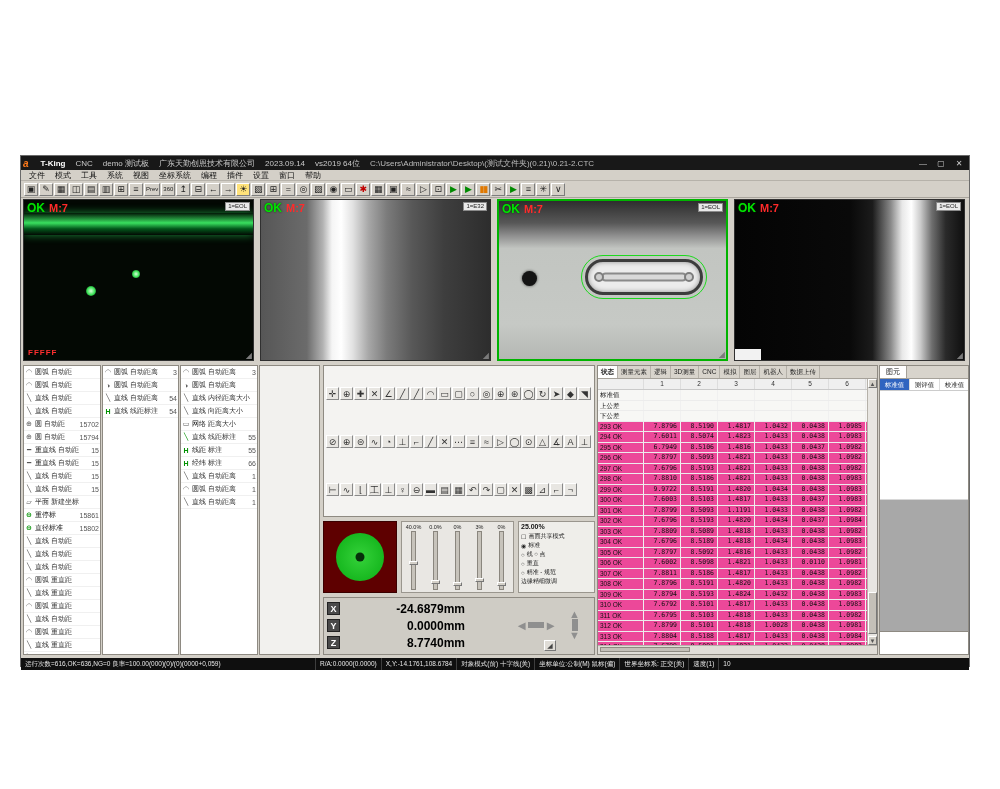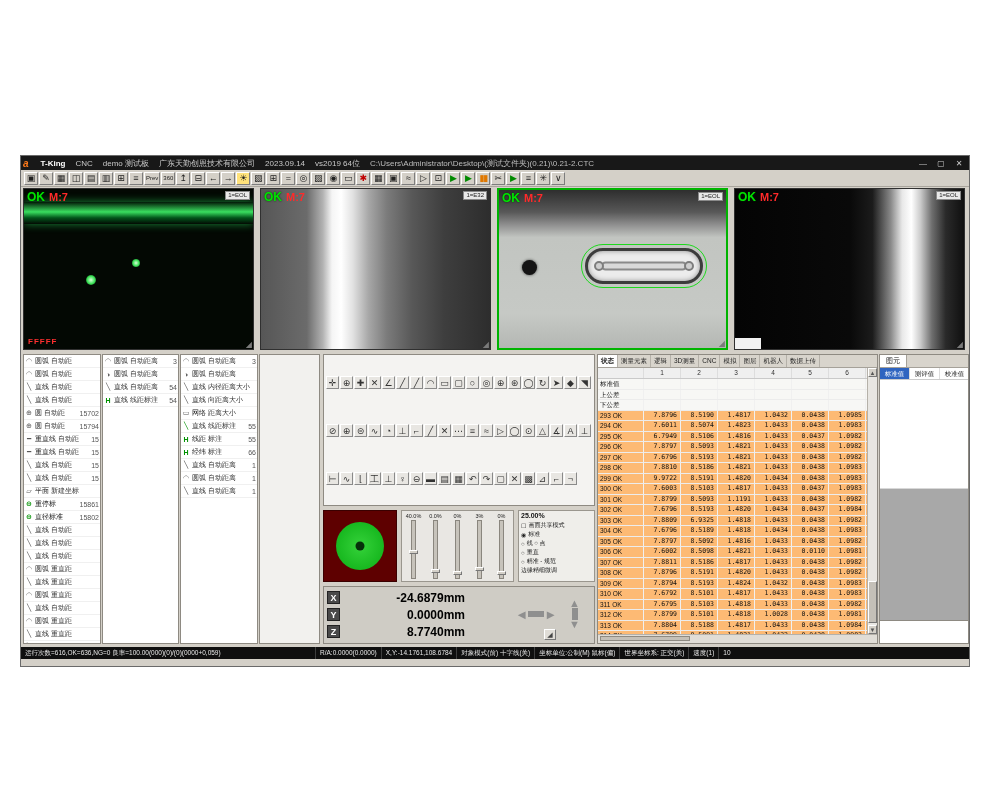--- a/index.html
+++ b/index.html
@@ -122,21 +122,21 @@
        font-size:12px;font-weight:bold;color:#000;}
   .dro-arrows{position:absolute;right:14px;top:12px;display:flex;align-items:center;gap:12px;color:#8f8f8f;}
   .h-arrow{display:flex;align-items:center;font-size:13px;}
   .h-arrow i{display:block;width:16px;height:6px;background:#8f8f8f;}
   .v-arrow{display:flex;flex-direction:column;align-items:center;font-size:11px;line-height:9px;}
   .v-arrow i{display:block;width:6px;height:12px;background:#8f8f8f;}
   .mini-btn{position:absolute;right:38px;bottom:3px;width:12px;height:11px;background:#e0ddd7;
        border:1px solid;border-color:#fff #777 #777 #fff;font-size:7px;line-height:10px;text-align:center;color:#444;box-sizing:border-box;}
 
   
-  .tablepanel{position:absolute;left:576px;top:2px;width:281px;bottom:3px;background:#fdba74;
+  .tablepanel{position:absolute;left:576px;top:2px;width:281px;bottom:3px;background:#ec4899;
        border:1px solid #8e8a82;box-sizing:border-box;display:flex;flex-direction:column;overflow:hidden;}
   .ttabs{height:12px;background:#d8d4cc;display:flex;border-bottom:1px solid #a5a199;flex:none;}
   .ttab{font-size:6.5px;line-height:11px;padding:0 3px;color:#222;border-right:1px solid #b5b1a9;white-space:nowrap;}
   .ttab.active{background:#ffffff;font-weight:bold;}
   .tgrid{flex:1;display:flex;overflow:hidden;}
   .tcols{flex:1;overflow:hidden;}
   .thead{display:flex;height:10px;background:#efefef;border-bottom:1px solid #c9c9c9;flex:none;}
   .th{font-size:6.5px;line-height:10px;text-align:center;color:#333;border-right:1px solid #dddddd;width:37px;flex:none;box-sizing:border-box;}
   .th.first{width:46px;text-align:left;padding-left:2px;}
   .trow{display:flex;height:9.5px;border-bottom:1px solid #ececec;}
@@ -187,20 +187,33 @@
     <span class="tb-item">2023.09.14</span>
     <span class="tb-item">vs2019 64位</span>
     <span class="tb-path">C:\Users\Administrator\Desktop\(测试文件夹)(0.21)\0.21-2.CTC</span>
     <span class="win-btns">
       <span class="win-btn">—</span>
       <span class="win-btn">▢</span>
       <span class="win-btn">✕</span>
     </span>
   </div>
 
+  <div class="menubar">
+      <span class="menu-item">文件</span>
+      <span class="menu-item">模式</span>
+      <span class="menu-item">工具</span>
+      <span class="menu-item">系统</span>
+      <span class="menu-item">视图</span>
+      <span class="menu-item">坐标系统</span>
+      <span class="menu-item">编程</span>
+      <span class="menu-item">插件</span>
+      <span class="menu-item">设置</span>
+      <span class="menu-item">窗口</span>
+      <span class="menu-item">帮助</span>
+    </div>
 
   <div class="toolbar">
       <div class="tbtn">▣</div>
       <div class="tbtn">✎</div>
       <div class="tbtn">▦</div>
       <div class="tbtn">◫</div>
       <div class="tbtn">▤</div>
       <div class="tbtn">▥</div>
       <div class="tbtn">⊞</div>
       <div class="tbtn">≡</div>
@@ -812,21 +825,21 @@
                 <span class="td">7.6796</span>
                 <span class="td">8.5193</span>
                 <span class="td">1.4820</span>
                 <span class="td">1.0434</span>
                 <span class="td">0.0437</span>
                 <span class="td">1.0984</span>
               </div>
               <div class="trow">
                 <span class="td first">303  OK</span>
                 <span class="td">7.8809</span>
-                <span class="td">6.9325</span>
+                <span class="td">8.5089</span>
                 <span class="td">1.4818</span>
                 <span class="td">1.0433</span>
                 <span class="td">0.0438</span>
                 <span class="td">1.0982</span>
               </div>
               <div class="trow">
                 <span class="td first">304  OK</span>
                 <span class="td">7.6796</span>
                 <span class="td">8.5189</span>
                 <span class="td">1.4818</span>

